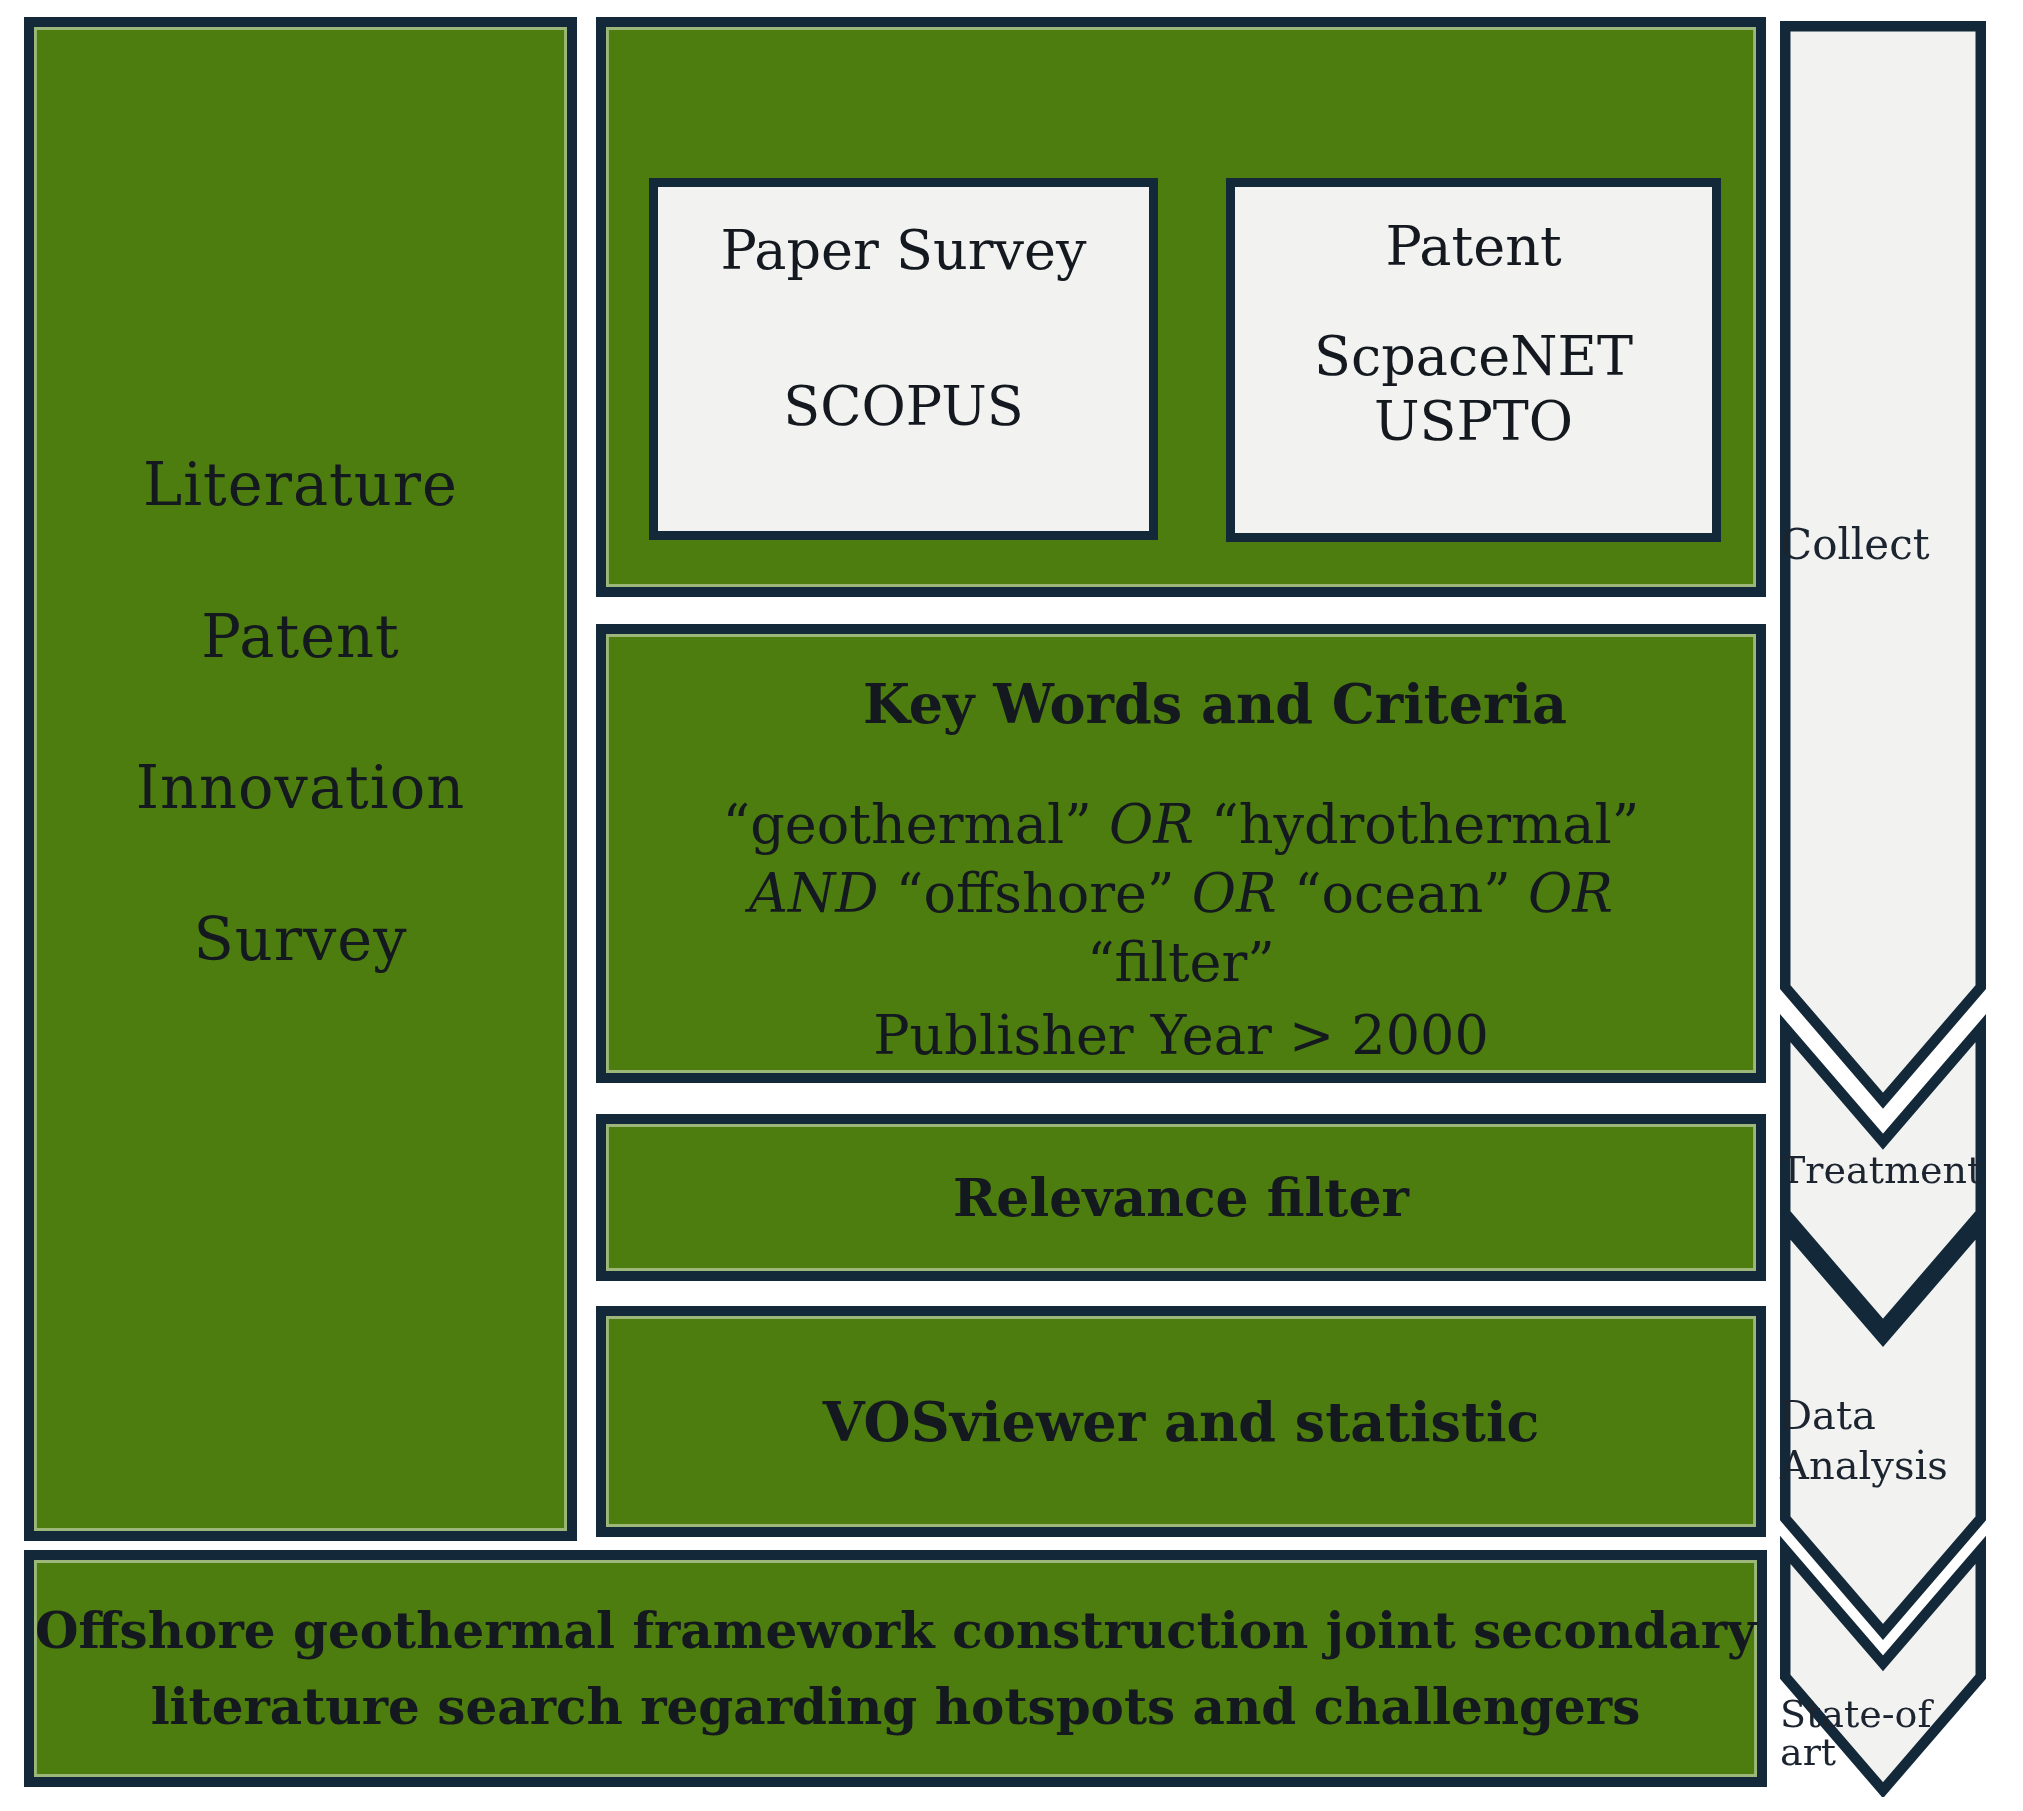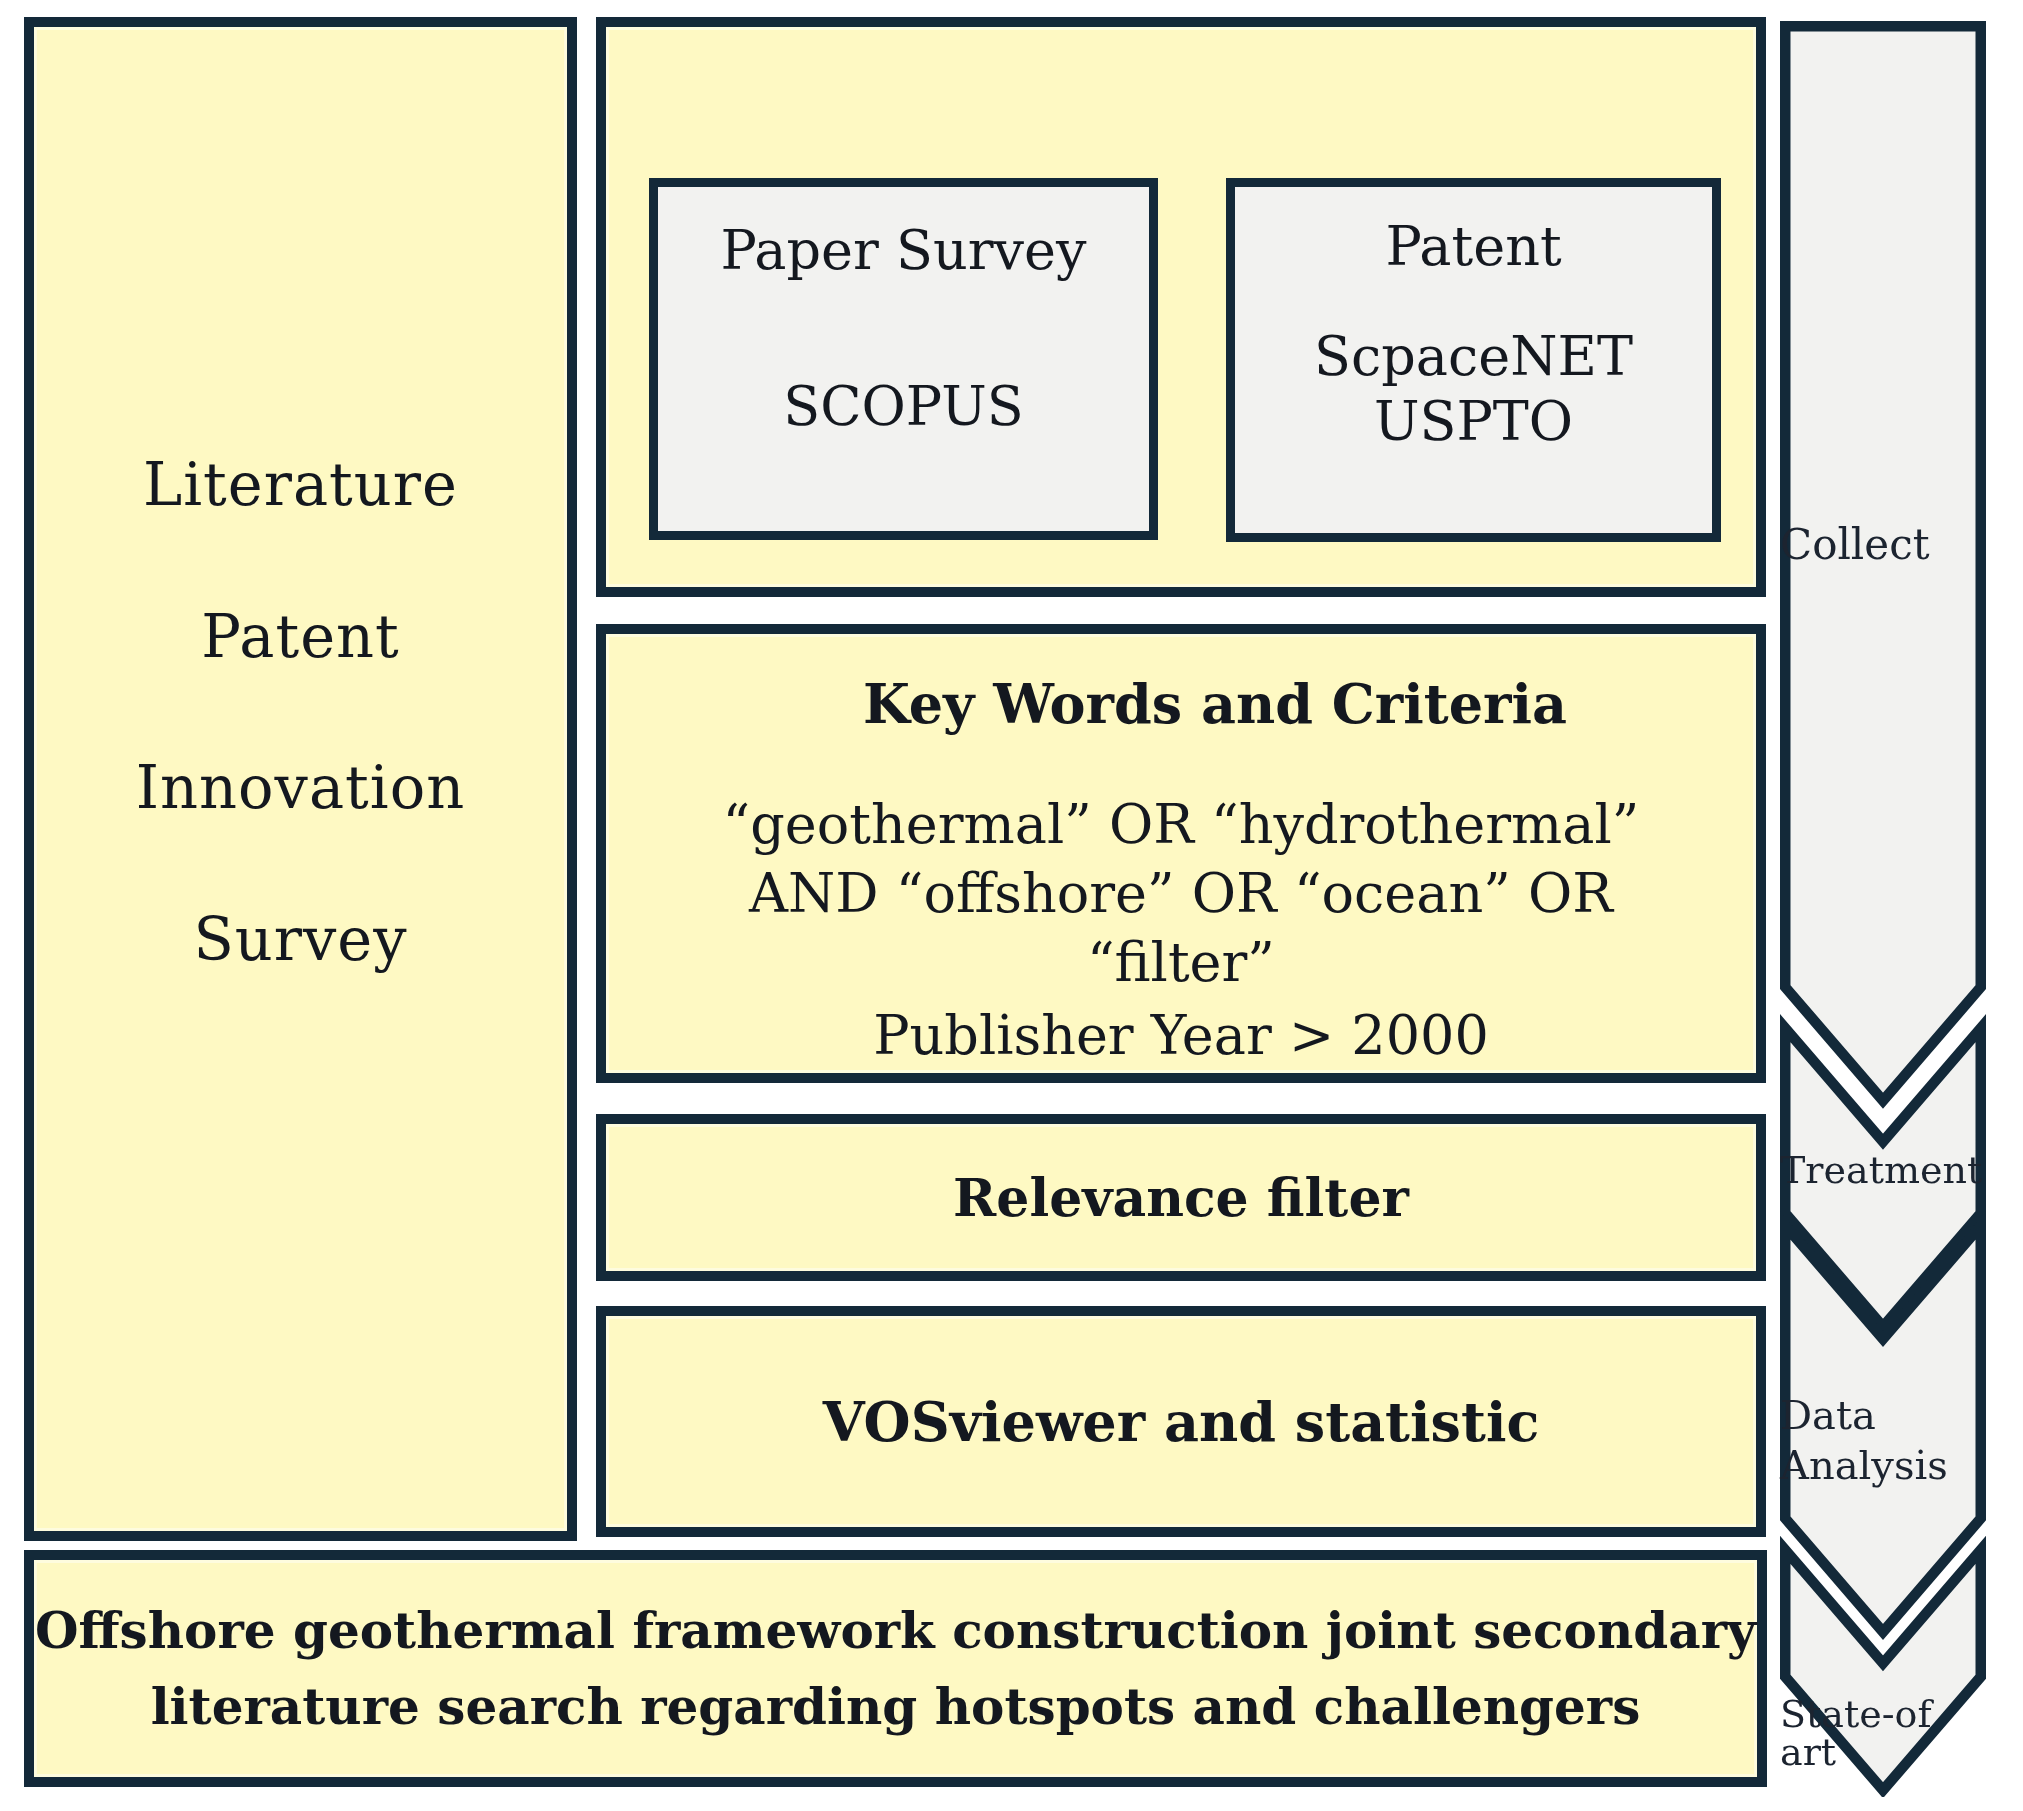--- a/index.html
+++ b/index.html
@@ -1,25 +1,25 @@
 <!DOCTYPE html>
 <html><head>
 <meta charset="utf-8">
 <style>
   html,body{margin:0;padding:0;background:#ffffff;}
   body{font-family:"DejaVu Serif","Liberation Serif",serif;color:#14181f;}
   .canvas{position:relative;width:2024px;height:1811px;background:#ffffff;overflow:hidden;}
   .abs{position:absolute;}
   .box{box-sizing:border-box;border:10.5px solid #132939;}
-  .gray{background:#fef9c3;box-shadow:inset 0 0 0 2.9px rgba(255,255,255,.45);}
+  .gray{background:#4d7c0f;box-shadow:inset 0 0 0 2.9px rgba(255,255,255,.45);}
   .light{background:#f2f2f0;}
   .inner{box-sizing:border-box;border:9.6px solid #132939;}
   .txt{text-align:center;white-space:nowrap;}
   .bold{font-weight:700;}
-  .it{}
+  .it{font-style:italic;}
   .left-word{left:24px;width:553px;line-height:69px;font-size:59px;letter-spacing:1px;}
   .kw-line{left:596px;width:1170px;line-height:65px;font-size:54px;}
   .flexc{display:flex;align-items:center;justify-content:center;}
   .step-label{left:1780px;width:206px;text-align:left;color:#1c2430;}
 </style>
 </head>
 <body>
 
 <div class="canvas">
 

